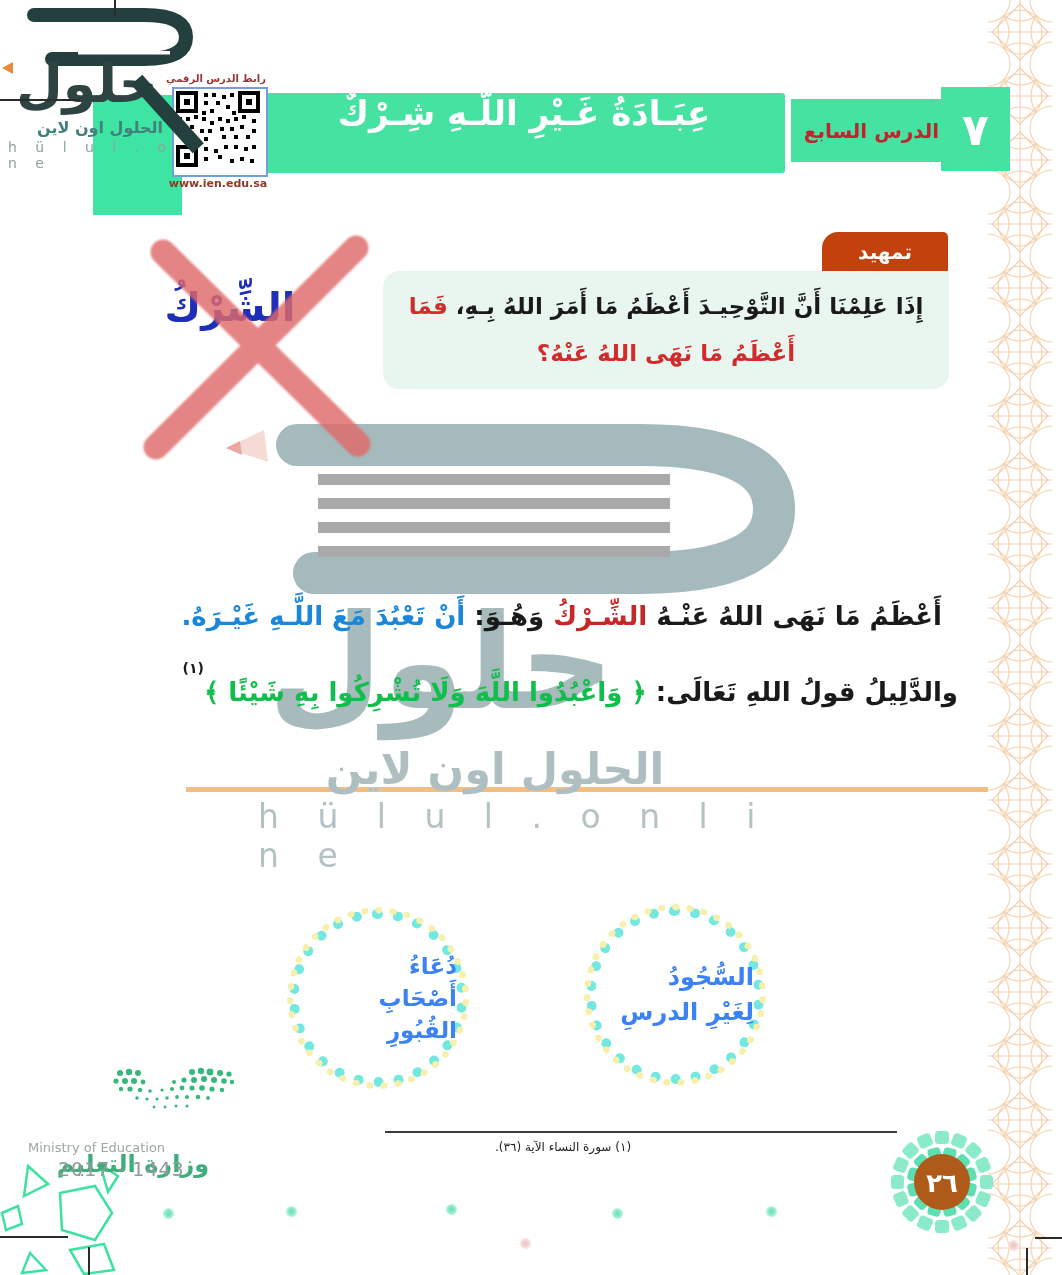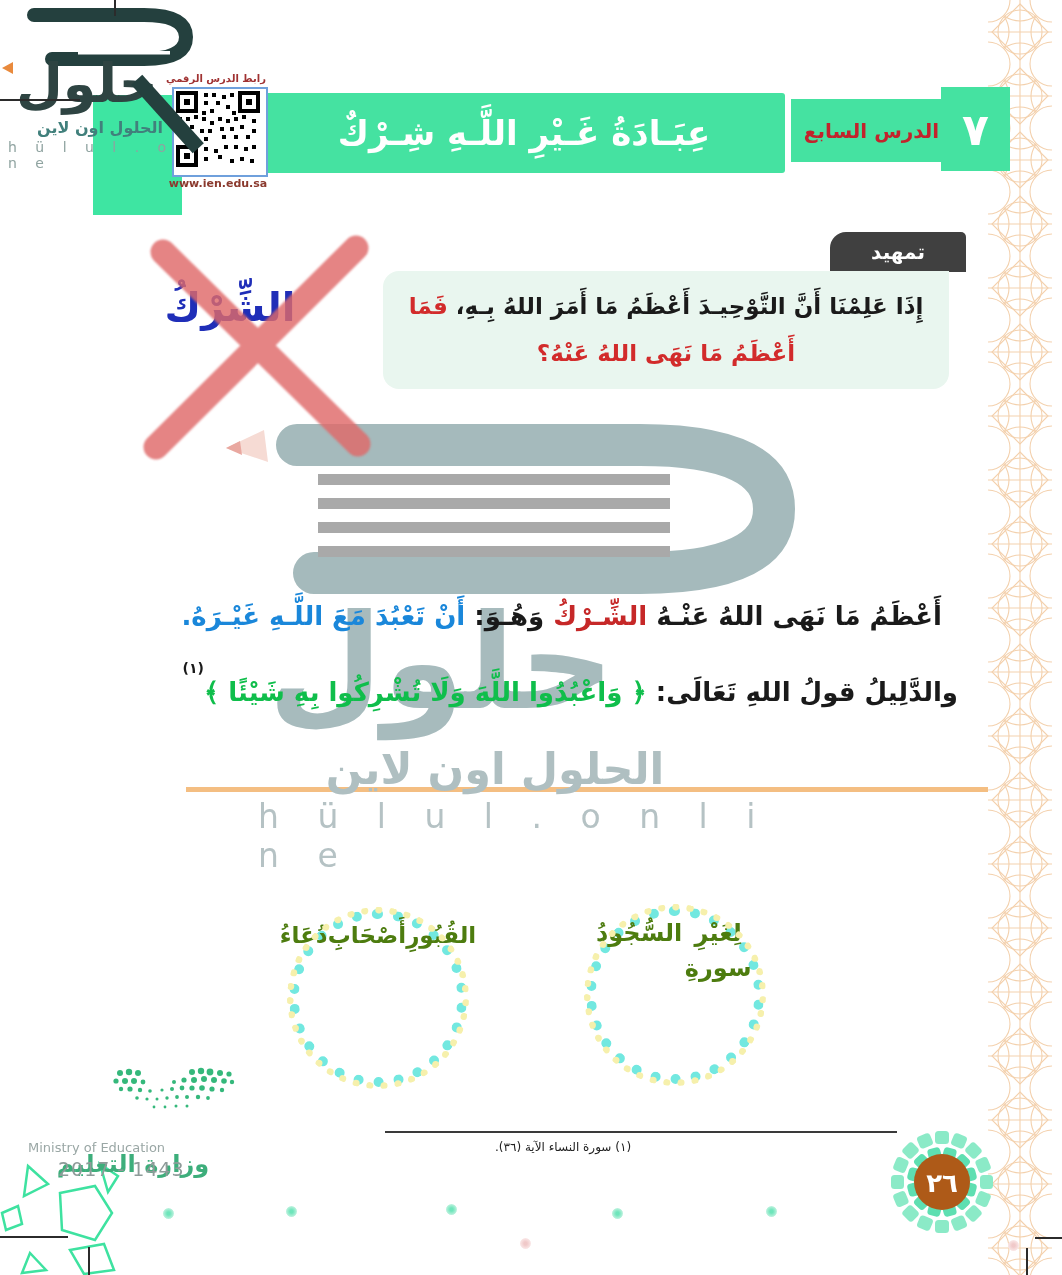--- a/index.html
+++ b/index.html
@@ -19,30 +19,30 @@
   .wm-latin-top{left:8px;top:139px;width:250px;font-size:14px;color:#8FA3A0;letter-spacing:7px;z-index:1;}
   .wm-arrow{left:160px;top:68px;width:15px;height:92px;background:#24403E;transform:rotate(-42deg);z-index:4;}
   
   .qr-label{left:162px;top:73px;width:108px;font-size:10px;font-weight:bold;color:#A03232;
             text-align:center;z-index:3;}
   .qr-box{left:172px;top:87px;width:92px;height:86px;background:#fff;border:2px solid #6FA0DC;z-index:3;}
   .qr-url{left:158px;top:177px;width:120px;font-size:11px;font-weight:bold;color:#8B3A2E;
           text-align:center;z-index:3;}
   
   .title-box{left:263px;top:93px;width:522px;height:80px;background:#45E2A1;border-radius:3px;
-             display:flex;align-items:center;justify-content:center;color:#fff;font-size:34px;
+             display:flex;justify-content:center;color:#fff;font-size:34px;
              font-weight:bold;z-index:2;}
   .lesson-band{left:791px;top:99px;width:149px;height:63px;background:#45E2A1;display:flex;
                align-items:center;justify-content:center;color:#C2232C;font-size:20px;font-weight:bold;z-index:2;padding-left:6px;}
   .lesson-num{left:941px;top:87px;width:69px;height:84px;background:#45E2A1;display:flex;
               align-items:center;justify-content:center;color:#fff;font-size:44px;font-weight:bold;z-index:2;}
   
-  .intro-tab{left:822px;top:232px;width:136px;height:40px;background:#404040;
+  .intro-tab{left:822px;top:232px;width:126px;height:40px;background:#c2410c;
              border-radius:16px 5px 0 0;display:flex;align-items:center;justify-content:center;
-             color:#fff;font-size:20px;font-weight:bold;z-index:3;margin-left:8px;}
+             color:#fff;font-size:20px;font-weight:bold;z-index:3;}
   .intro-box{left:383px;top:271px;width:566px;height:118px;background:#E9F6EF;
              border-radius:16px 0 16px 16px;display:flex;align-items:center;justify-content:center;
              direction:rtl;text-align:center;font-size:23px;font-weight:bold;line-height:2.05;
              padding:4px 20px;box-sizing:border-box;z-index:3;}
   .t-black{color:#1a1a1a;} .t-red{color:#D22B2B;} .t-azure{color:#1A87DA;}
   .t-red2{color:#C62828;} .t-verse{color:#0FBE4B;}
   
   .shirk-word{left:118px;top:284px;width:224px;text-align:center;font-size:40px;font-weight:bold;
               color:#1F2EB8;z-index:3;
               text-shadow:2px 0 #fff,-2px 0 #fff,0 2px #fff,0 -2px #fff,2px 2px #fff,-2px -2px #fff,2px -2px #fff,-2px 2px #fff;}
@@ -58,22 +58,22 @@
   
   .body-line{right:104px;direction:rtl;white-space:nowrap;text-align:right;font-weight:bold;
              font-size:26px;z-index:3;}
   .line1{top:585px;}
   .line2{top:660px;}
   .t-ref{font-size:14px;color:#1a1a1a;vertical-align:28px;}
   
   .examples-heading{left:306px;top:843px;width:430px;text-align:center;font-size:29px;font-weight:bold;
                     color:#2238C2;z-index:3;}
   .ex-circle{border-radius:50%;background:#fff;border:10px dotted #72E8E0;box-sizing:border-box;
-             display:flex;flex-direction:row;align-items:flex-start;justify-content:center;
-             color:#4d7c0f;font-weight:bold;font-size:24px;line-height:1.45;text-align:center;z-index:3;}
+             display:flex;flex-direction:column;align-items:flex-end;justify-content:center;
+             color:#3b82f6;font-weight:bold;font-size:24px;line-height:1.45;text-align:center;z-index:3;}
   .ex-circle::before{content:"";position:absolute;inset:-12px;border-radius:50%;
                      border:7px dotted #F6F0AC;transform:rotate(10deg);}
   .circle-sujood{left:586px;top:906px;width:178px;height:178px;}
   .circle-dua{left:289px;top:909px;width:178px;height:178px;font-size:23px;line-height:1.4;}
   
   .footnote-rule{left:385px;top:1131px;width:512px;height:0;border-top:2px solid #3A3A3A;z-index:3;}
   .footnote-text{left:495px;top:1140px;width:300px;direction:rtl;text-align:left;font-size:12px;
                  color:#222;z-index:3;}
   
   .moe-dots{left:110px;top:1066px;z-index:2;}
@@ -240,21 +240,21 @@
   <div class="abs wm-row-mid">الحلول اون لاين</div>
   <div class="abs wm-latin-mid">h ü l u l . o n l i n e</div>
 
   <p class="abs body-line line1" style="margin:16px;"><span class="t-black">أَعْظَمُ مَا نَهَى اللهُ عَنْـهُ </span><span class="t-red2">الشِّـرْكُ</span><span class="t-black"> وَهُـوَ: </span><span class="t-azure">أَنْ تَعْبُدَ مَعَ اللَّـهِ غَيْـرَهُ.</span></p>
 
   <p class="abs body-line line2" style="margin:0;"><span class="t-black">والدَّلِيلُ قولُ اللهِ تَعَالَى: </span><span class="t-verse">﴿ وَاعْبُدُوا اللَّهَ وَلَا تُشْرِكُوا بِهِ شَيْئًا ﴾</span><sup class="t-ref">(١)</sup></p>
 
 
   <div class="abs ex-circle circle-sujood">
     <span>السُّجُودُ</span>
-    <span>لِغَيْرِ سورةِ</span>
+    <span>لِغَيْرِ الدرسِ</span>
   </div>
   <div class="abs ex-circle circle-dua">
     <span>دُعَاءُ</span>
     <span>أَصْحَابِ</span>
     <span>القُبُورِ</span>
   </div>
 
   <div class="abs footnote-rule"></div>
   <div class="abs footnote-text">(١) سورة النساء الآية (٣٦).</div>
 

